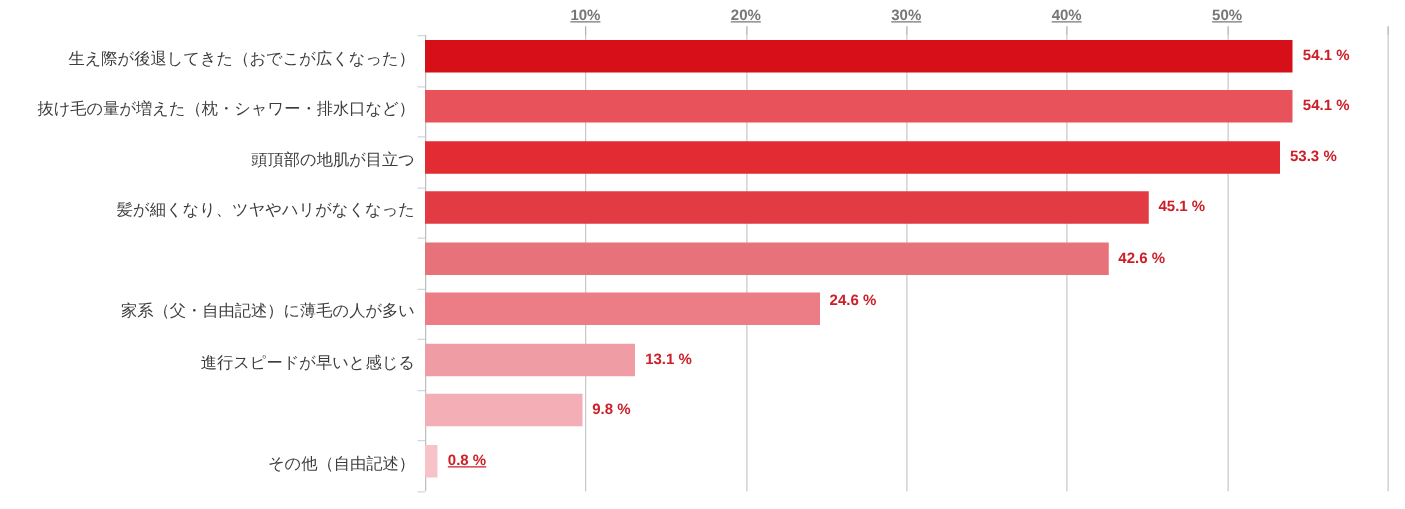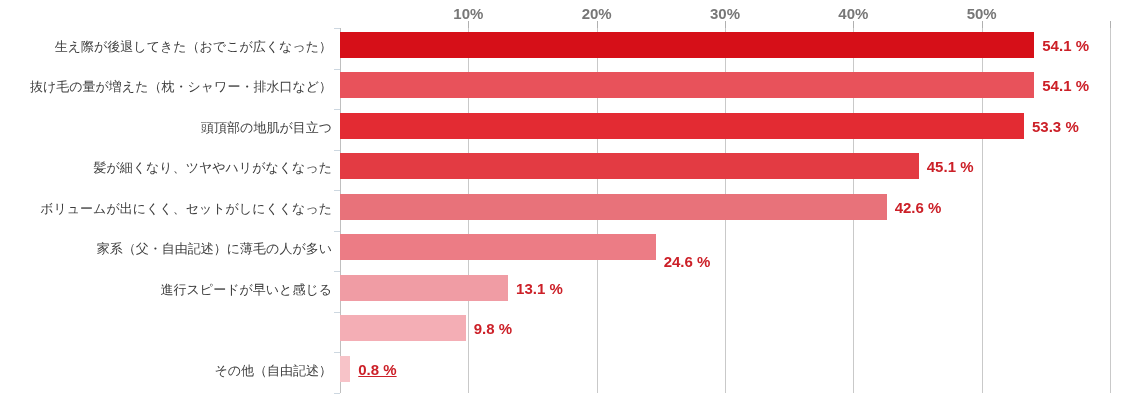--- a/index.html
+++ b/index.html
@@ -45,24 +45,25 @@
     position: absolute;
     width: 1px;
     height: 7px;
     background: #b0b0b0;
     top: 21px;
   }
   .tick-label {
     position: absolute;
     top: 5px;
     transform: translateX(-50%);
-    font-size: 15px;
+    font-size: 12px;
     font-weight: bold;
     color: #777777;
     white-space: nowrap;
+    text-decoration: underline;
   }
 
   
   .cat-tick {
     position: absolute;
     left: -6px;
     width: 6px;
     height: 1px;
     background: #cdd7e0;
   }
@@ -84,21 +85,21 @@
     white-space: nowrap;
   }
   .bar {
     position: absolute;
     left: 0;
     height: 26px;
     border-radius: 0;
   }
   .bar-value {
     position: absolute;
-    font-size: 15px;
+    font-size: 12px;
     font-weight: bold;
     color: #cc2028;
     white-space: nowrap;
     line-height: 1;
   }
 </style>
 </head>
 <body>
 
 <div id="chart-root">
@@ -130,29 +131,28 @@
         <div class="bar-value" style="left: 692.017px; top: 9.5px; color: rgb(204, 32, 40);">53.3 %</div>
       </div>
       <div class="row" style="top: 121.5px;">
         <div class="cat-tick" style="top: 0px;"></div>
         <div class="label-holder" style="top: 9.5px; text-align: right;">髪が細くなり、ツヤやハリがなくなった</div>
         <div class="bar" style="top: 3.5px; width: 578.783px; background: rgb(227, 59, 67);"></div>
         <div class="bar-value" style="left: 586.783px; top: 9.5px; color: rgb(204, 32, 40);">45.1 %</div>
       </div>
       <div class="row" style="top: 162px;">
         <div class="cat-tick" style="top: 0px;"></div>
-        <div class="label-holder" style="top: 9.5px;">ボリュームが出にくく、セットがしにくくなった</div>
         <div class="bar" style="top: 3.5px; width: 546.7px; background: rgb(232, 114, 122);"></div>
         <div class="bar-value" style="left: 554.7px; top: 9.5px; color: rgb(204, 32, 40);">42.6 %</div>
       </div>
       <div class="row" style="top: 202.5px;">
         <div class="cat-tick" style="top: 0px;"></div>
         <div class="label-holder" style="top: 9.5px;">家系（父・自由記述）に薄毛の人が多い</div>
         <div class="bar" style="top: 3.5px; width: 315.7px; background: rgb(236, 124, 133);"></div>
-        <div class="bar-value" style="left: 323.7px; top: 23px; color: rgb(204, 32, 40);">24.6 %</div>
+        <div class="bar-value" style="left: 323.7px; top: 3px; color: rgb(204, 32, 40);">24.6 %</div>
       </div>
       <div class="row" style="top: 243px;">
         <div class="cat-tick" style="top: 0px;"></div>
         <div class="label-holder" style="top: 9.5px;">進行スピードが早いと感じる</div>
         <div class="bar" style="top: 3.5px; width: 168.117px; background: rgb(240, 156, 164);"></div>
         <div class="bar-value" style="left: 176.117px; top: 9.5px; color: rgb(204, 32, 40);">13.1 %</div>
       </div>
       <div class="row" style="top: 283.5px;">
         <div class="cat-tick" style="top: 0px;"></div>
         <div class="bar" style="top: 3.5px; width: 125.767px; background: rgb(244, 174, 181);"></div>

